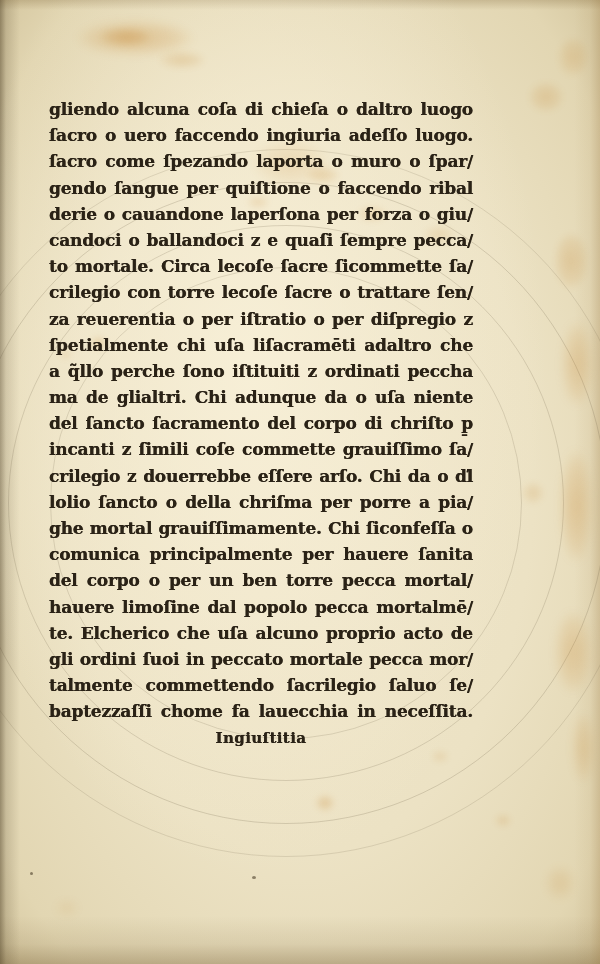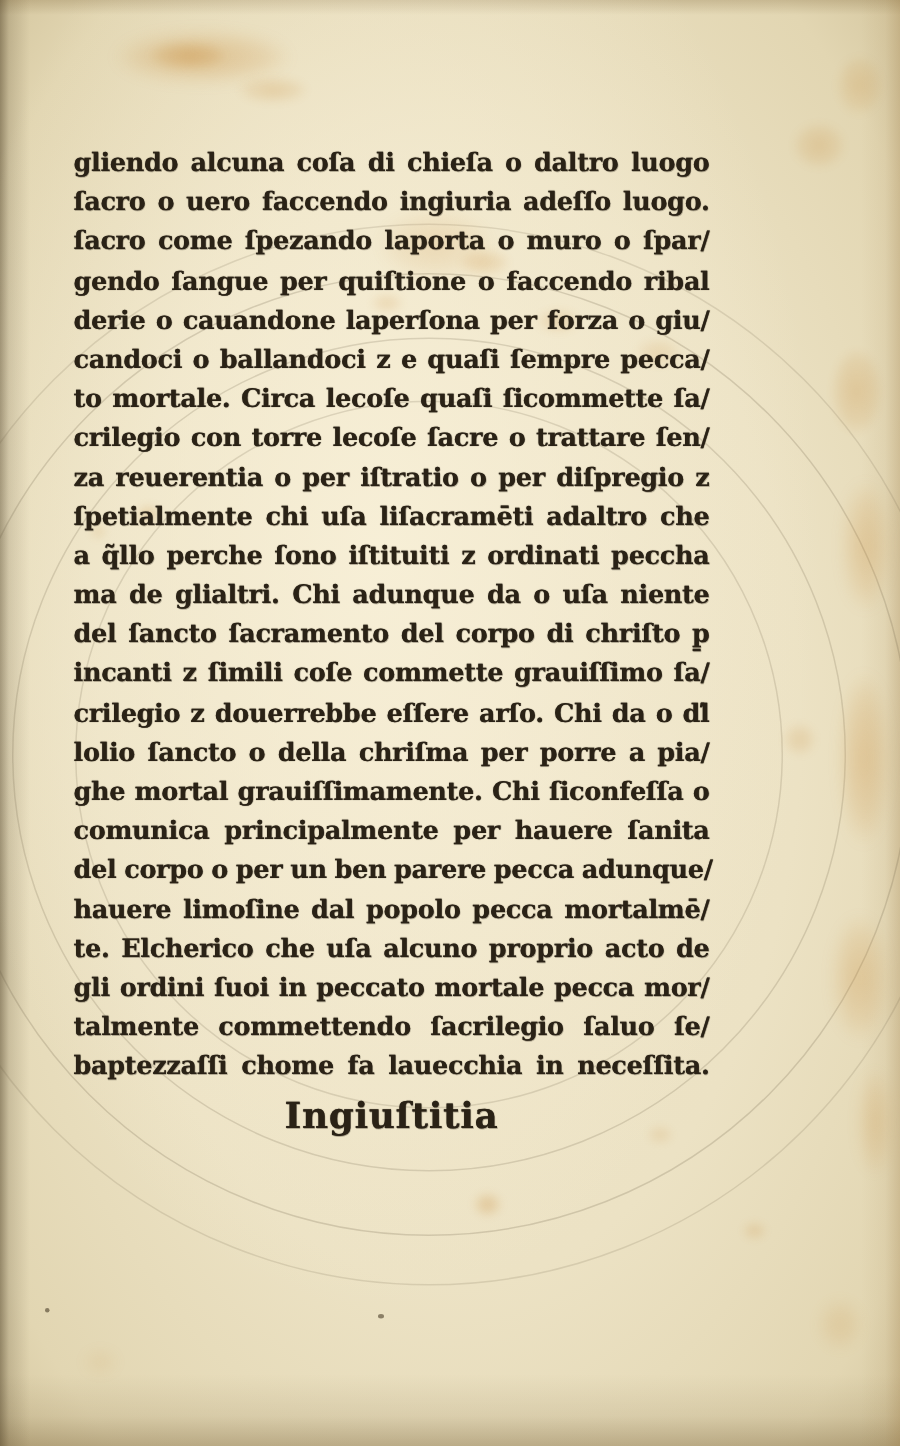--- a/index.html
+++ b/index.html
@@ -24,21 +24,21 @@
   
   .textblock{
     position:absolute;left:49px;top:96px;width:424px;
     color:#2a2216;font-weight:bold;font-size:17px;
     letter-spacing:-0.2px;word-spacing:-0.5px;
     text-shadow:0 0 .6px rgba(42,34,22,.85), .4px .4px 0 rgba(42,34,22,.25);
   }
   .tl{height:26.2px;line-height:26.2px;text-align:justify;text-align-last:justify;white-space:nowrap;overflow:visible;}
   .heading{
     margin-top:4px;text-align:right;text-align-last:center;
-    font-size:24px;letter-spacing:.4px;white-space:nowrap;
+    font-size:15px;letter-spacing:.4px;white-space:nowrap;
   }
 </style>
 </head>
 <body>
 
 <div class="page">
 
   <div class="ring" style="left:50px;top:267px;width:470px;height:470px;opacity:.55;"></div>
   <div class="ring" style="left:8px;top:225px;width:554px;height:554px;opacity:.6;"></div>
   <div class="ring" style="left:-35px;top:182px;width:640px;height:640px;opacity:.65;"></div>
@@ -70,33 +70,33 @@
   <div class="speck" style="left:30px;top:872px;width:3px;height:3px;"></div>
   <div class="speck" style="left:252px;top:876px;width:4px;height:3px;"></div>
 
   <div class="textblock">
     <div class="tl">gliendo alcuna coſa di chieſa o daltro luogo</div>
     <div class="tl">ſacro o uero faccendo ingiuria adeſſo luogo.</div>
     <div class="tl">ſacro come ſpezando laporta o muro o ſpar/</div>
     <div class="tl">gendo ſangue per quiſtione o faccendo ribal</div>
     <div class="tl">derie o cauandone laperſona per forza o giu/</div>
     <div class="tl">candoci o ballandoci z e quaſi ſempre pecca/</div>
-    <div class="tl">to mortale. Circa lecoſe quaſi ſicommette ſa/</div>
+    <div class="tl">to mortale. Circa lecoſe ſacre ſicommette ſa/</div>
     <div class="tl">crilegio con torre lecoſe ſacre o trattare ſen/</div>
     <div class="tl">za reuerentia o per iſtratio o per diſpregio z</div>
     <div class="tl">ſpetialmente chi uſa liſacramēti adaltro che</div>
     <div class="tl">a q̃llo perche ſono iſtituiti z ordinati peccha</div>
     <div class="tl">ma de glialtri.  Chi adunque da o uſa niente</div>
     <div class="tl">del ſancto ſacramento  del corpo di chriſto p̱</div>
     <div class="tl">incanti z ſimili coſe commette grauiſſimo ſa/</div>
     <div class="tl">crilegio z douerrebbe eſſere arſo. Chi da o ďl</div>
     <div class="tl">lolio ſancto o della chriſma per porre  a pia/</div>
     <div class="tl">ghe mortal grauiſſimamente. Chi ſiconfeſſa o</div>
     <div class="tl">comunica principalmente per hauere ſanita</div>
-    <div class="tl">del corpo o per un ben parere pecca adunque/</div>
+    <div class="tl">del corpo o per un ben torre pecca mortal/</div>
     <div class="tl">hauere limoſine dal popolo pecca mortalmē/</div>
     <div class="tl">te.  Elcherico che uſa alcuno proprio acto de</div>
     <div class="tl">gli ordini ſuoi in peccato mortale pecca mor/</div>
     <div class="tl">talmente  commettendo ſacrilegio ſaluo ſe/</div>
     <div class="tl">baptezzaſſi chome fa lauecchia in neceſſita.</div>
     <div class="heading">Ingiuſtitia</div>
   </div>
 
 </div>
 

